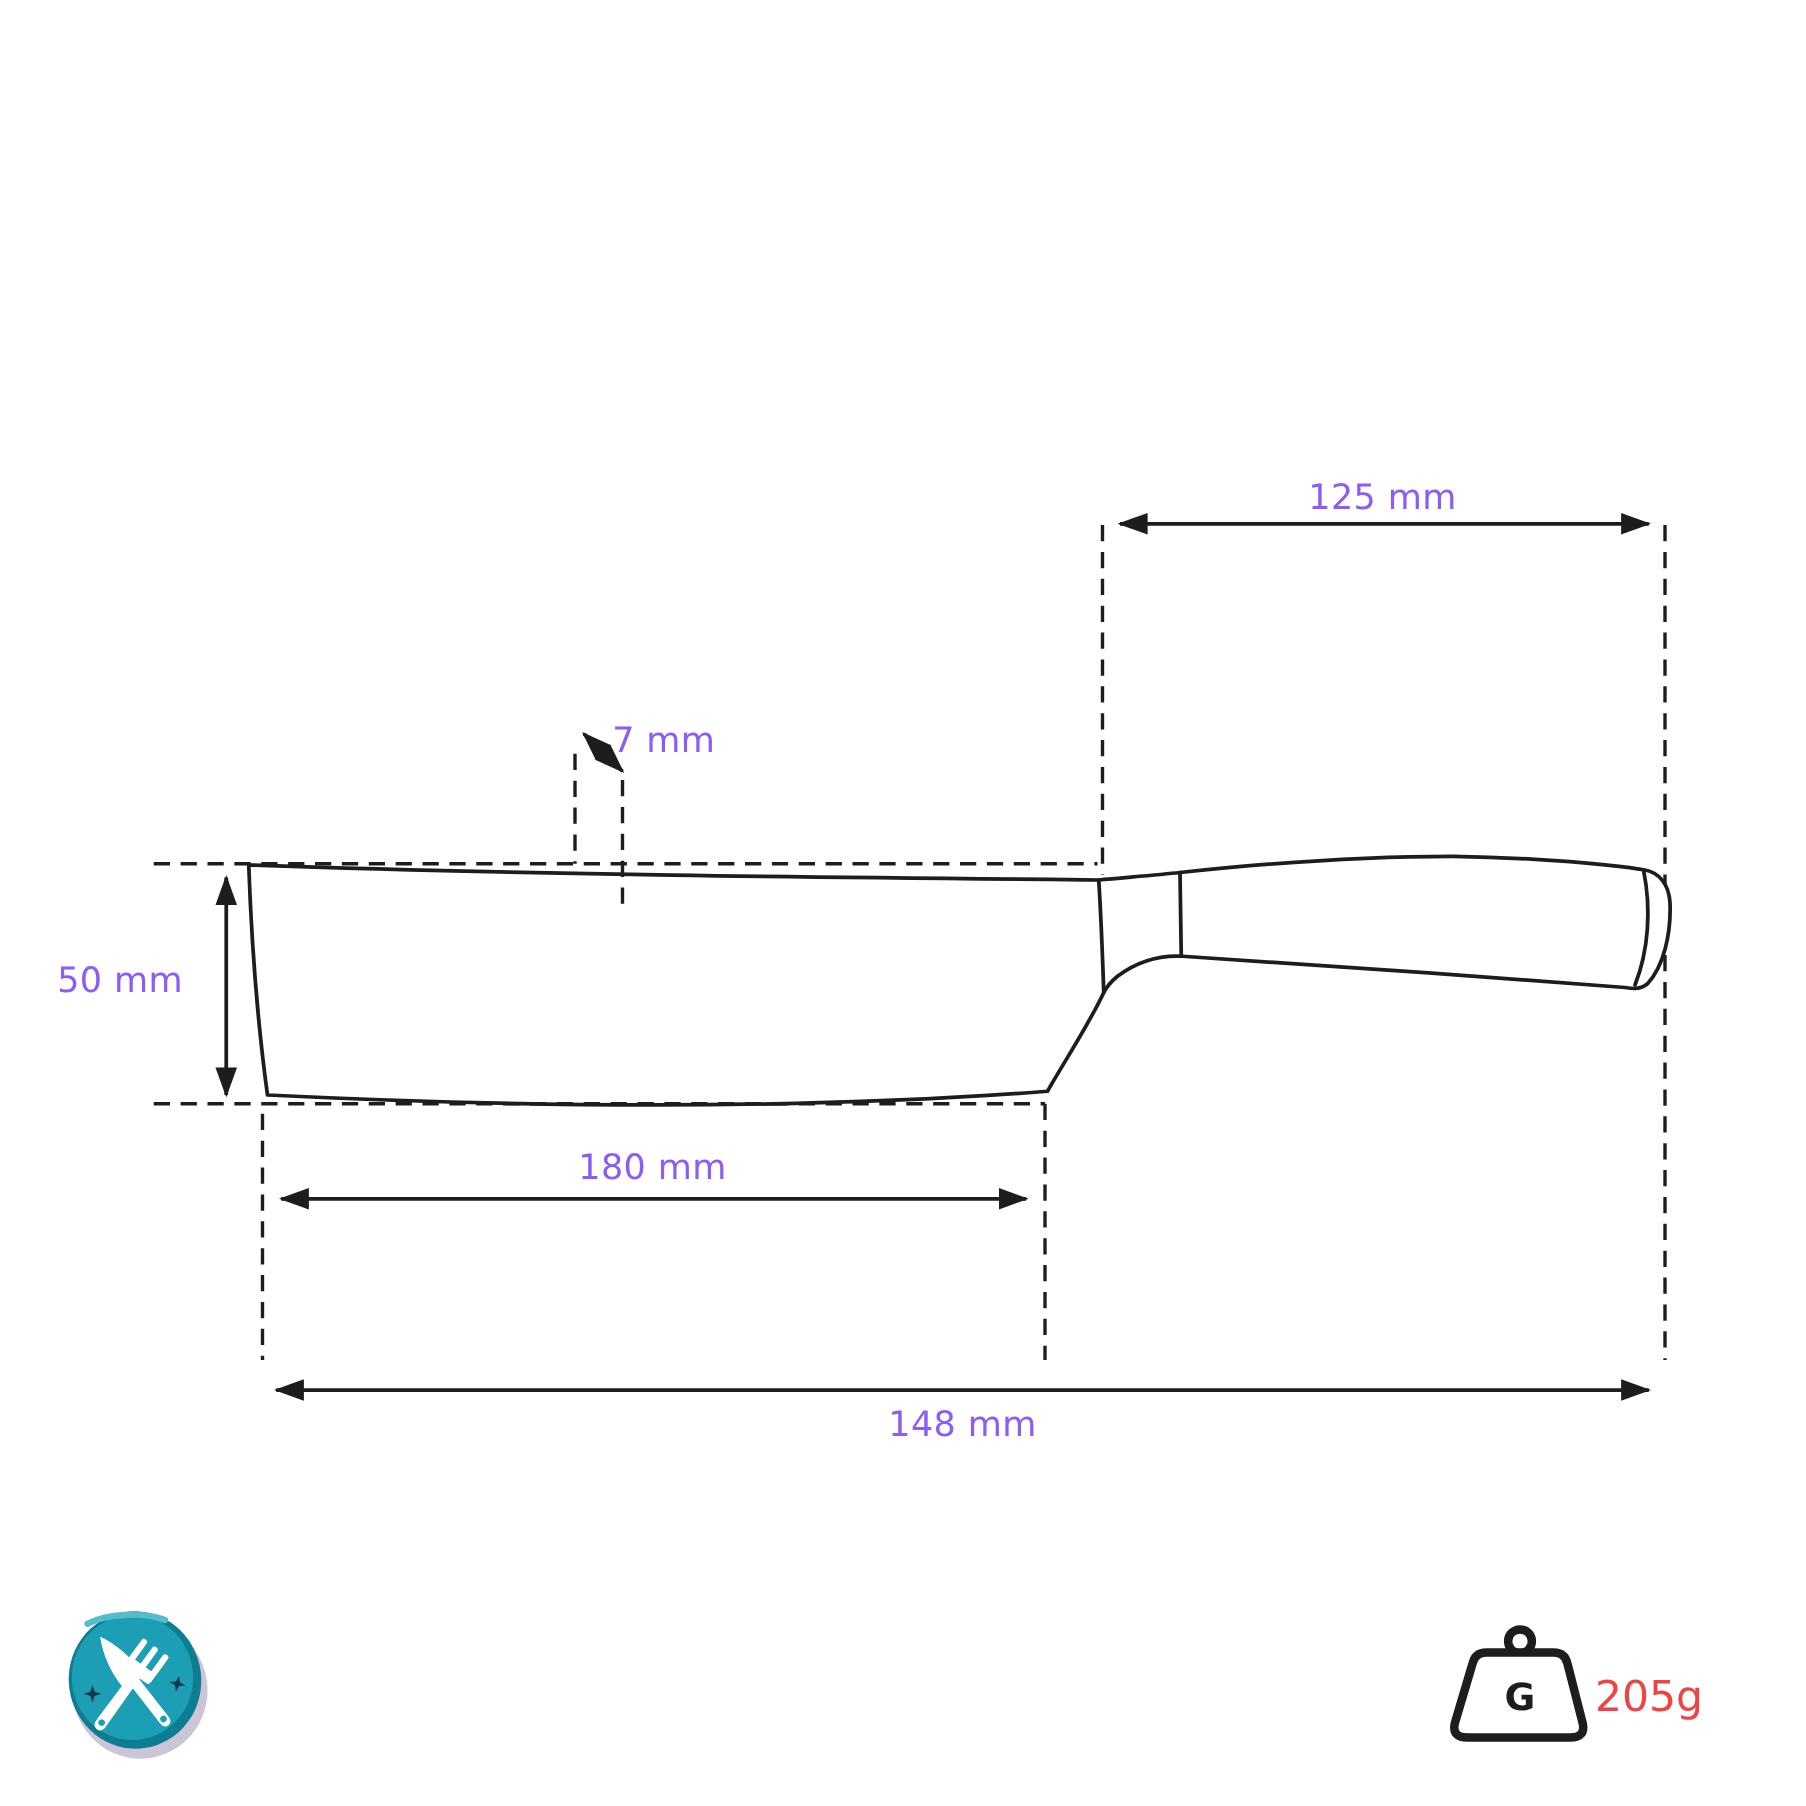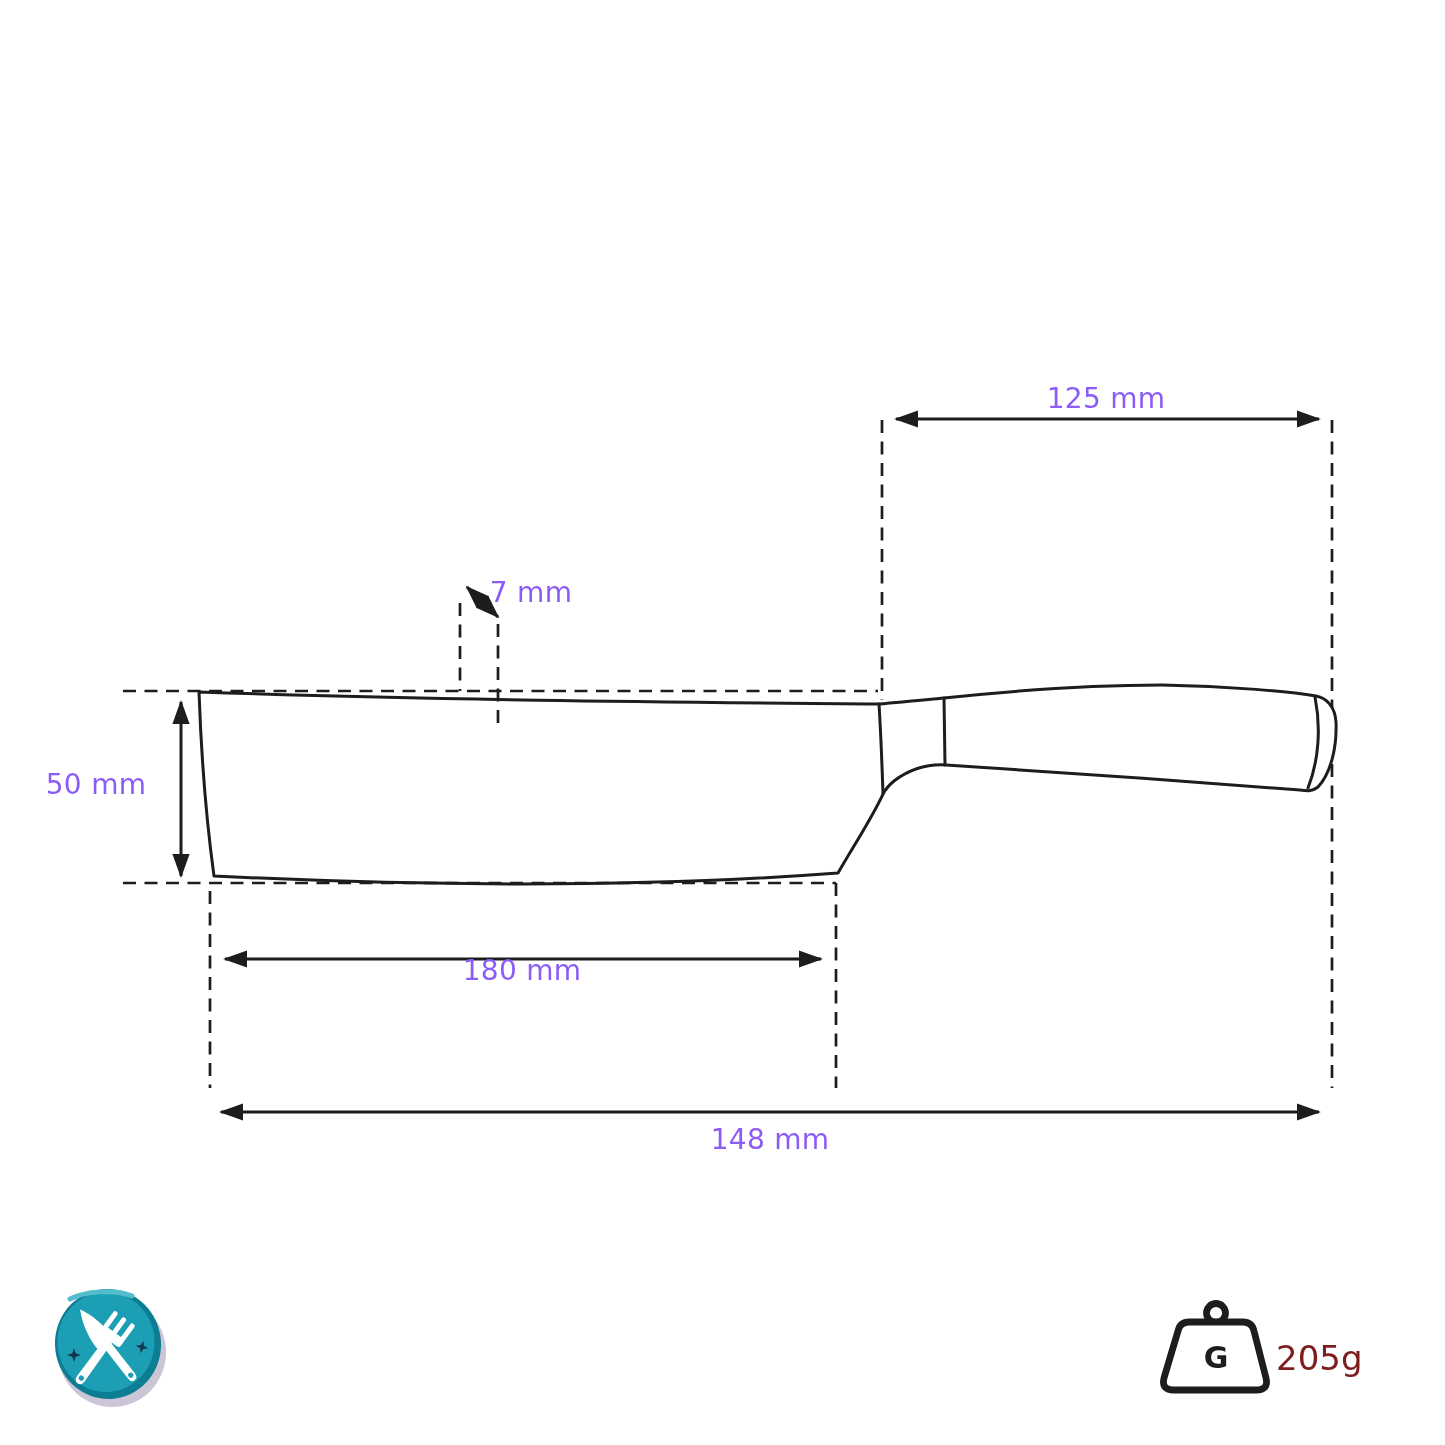--- a/index.html
+++ b/index.html
@@ -17,21 +17,21 @@
     transform:translate(-50%,-50%);
     font-size:28px;
     letter-spacing:.3px;
     color:#8b5cf6;
     white-space:nowrap;
   }
   .weight-label{
     position:absolute;
     transform:translate(0,-50%);
     font-size:34px;
-    color:#7f1d1d;
+    color:#ef4444;
     white-space:nowrap;
   }
 </style>
 </head>
 <body>
 
 <div class="canvas">
 
   <svg class="diagram-svg" width="1445" height="1445" viewBox="0 0 1445 1445">
     <defs>
@@ -129,19 +129,19 @@
       <text x="1216" y="1368" text-anchor="middle" stroke="none" fill="#1d1d1b" font-family="DejaVu Sans, Liberation Sans, sans-serif" font-size="30" font-weight="bold">G</text>
     </g>
   </svg>
 
   <div class="dim-label" style="left:1106px;top:398px">125 mm</div>
 
   <div class="dim-label" style="left:531px;top:592px">7 mm</div>
 
   <div class="dim-label" style="left:96px;top:784px">50 mm</div>
 
-  <div class="dim-label" style="left:522px;top:970px">180 mm</div>
+  <div class="dim-label" style="left:522px;top:934px">180 mm</div>
 
   <div class="dim-label" style="left:770px;top:1139px">148 mm</div>
 
   <div class="weight-label" style="left:1276px;top:1358px">205g</div>
 
 </div>
 
 </body></html>

